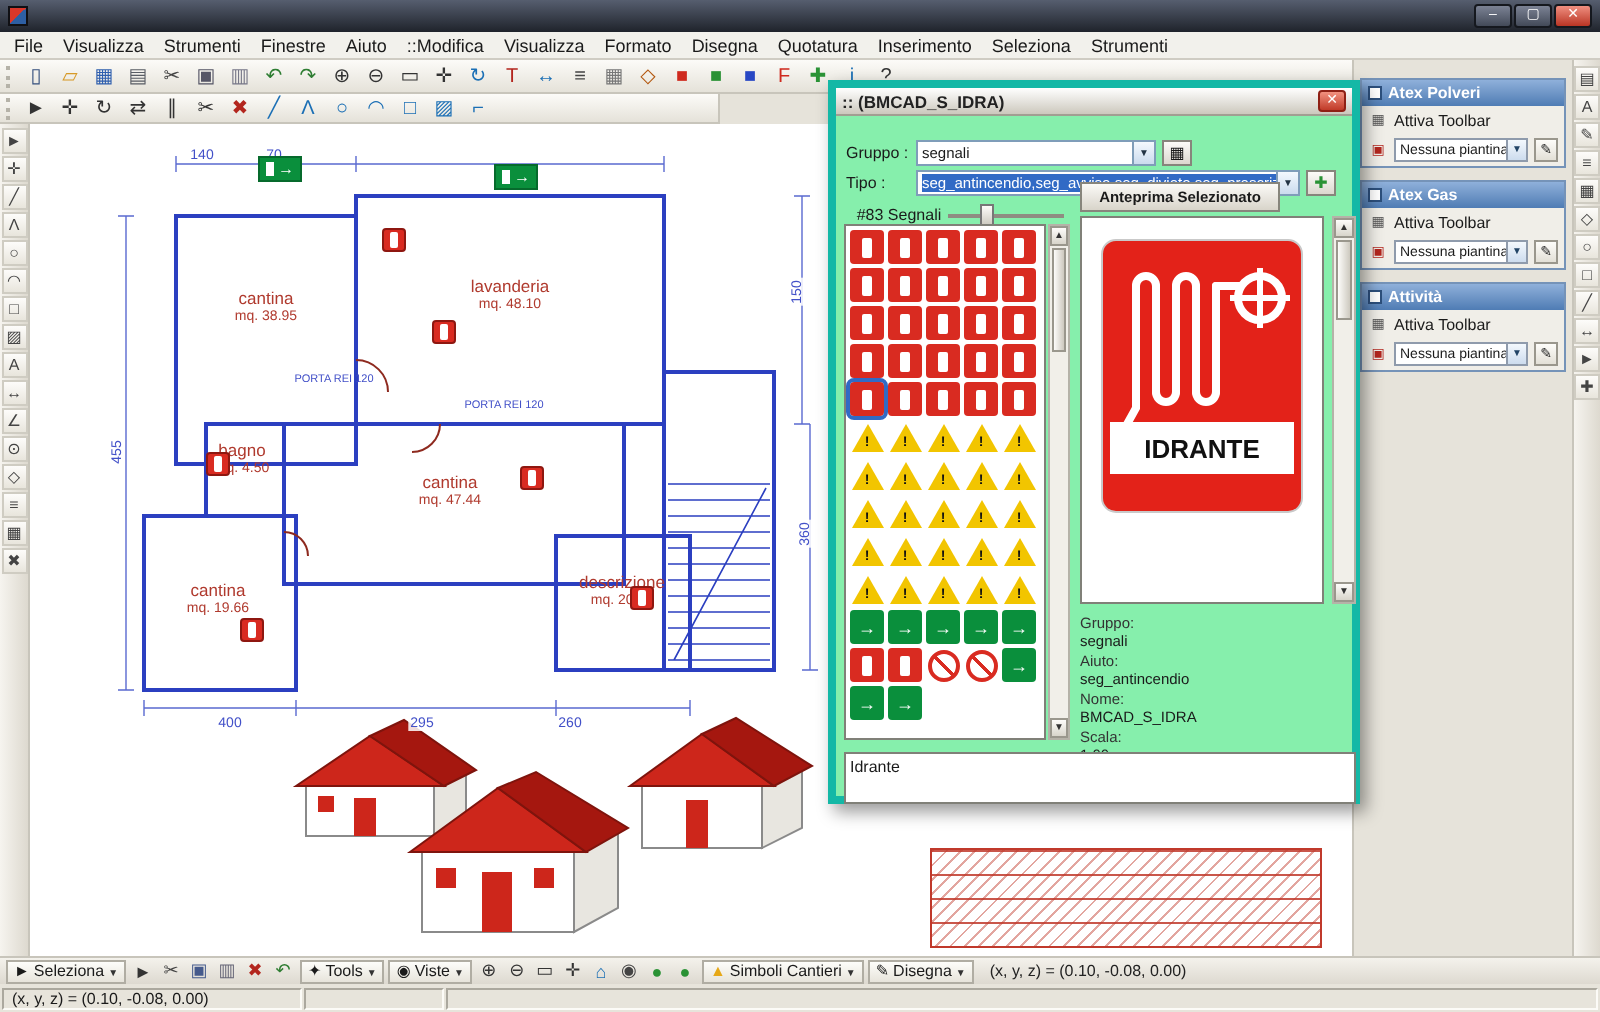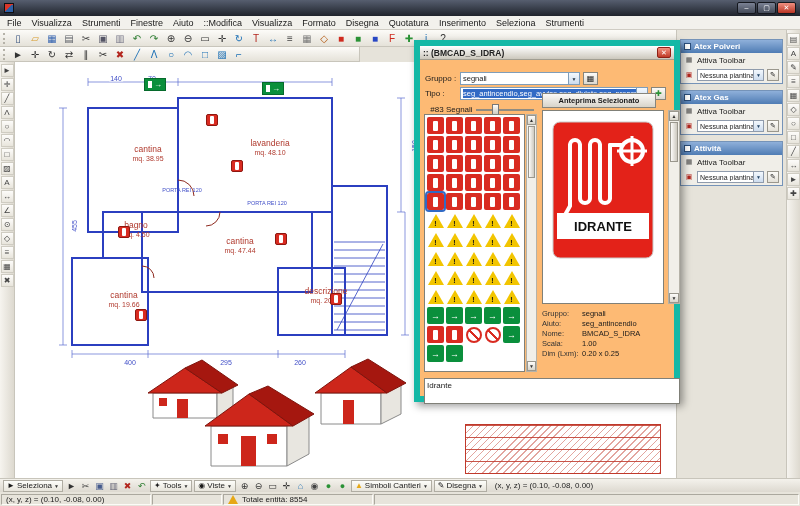--- a/index.html
+++ b/index.html
@@ -25,21 +25,21 @@
 #toolbar2{left:0;top:47px;width:360px;height:15px;border-right:1px solid #c8c5bb;}
 .grip{width:3px;height:11px;border-left:2px dotted #b5b2a8;margin-right:3px;}
 .tbi{width:16px;height:14px;display:flex;align-items:center;justify-content:center;font-size:10px;border-radius:2px;}
 .lsi{width:13px;height:13px;font-size:8px;color:#444;display:flex;align-items:center;justify-content:center;background:linear-gradient(#fdfcfa,#e8e5dc);border:1px solid #cfccc2;}
 #left-strip{position:absolute;left:0;top:62px;width:15px;height:416px;background:linear-gradient(90deg,#f6f4ef,#ddd9cf);border-right:1px solid #c8c5bb;display:flex;flex-direction:column;align-items:center;padding-top:2px;gap:1px;z-index:5;}
 #right-strip{position:absolute;right:0;top:30px;width:14px;height:448px;background:linear-gradient(270deg,#ddd9cf,#f6f4ef);border-left:1px solid #c8c5bb;display:flex;flex-direction:column;align-items:center;padding-top:3px;gap:1px;z-index:5;}
 
 
 .canvas{position:absolute;left:15px;top:62px;width:661px;height:416px;background:#fff;}
 .canvas svg{position:absolute;left:0;top:0;}
-.overlay{position:absolute;left:15px;top:0;width:100%;height:100%;pointer-events:none;}
+.overlay{position:absolute;left:0;top:0;width:100%;height:100%;pointer-events:none;}
 .room{position:absolute;color:#b03a2e;font-size:8.5px;text-align:center;transform:translate(-50%,-50%);line-height:1.15;white-space:nowrap;}
 .room .area{font-size:7px;}
 .dim{position:absolute;color:#4250c8;font-size:7px;transform:translate(-50%,-50%);background:rgba(255,255,255,.85);padding:0 1px;white-space:nowrap;}
 .porta{position:absolute;color:#4250c8;font-size:5.5px;transform:translate(-50%,-50%);white-space:nowrap;}
 .psym{position:absolute;width:12px;height:12px;background:#d92b21;border-radius:2px;border:1px solid #8e1710;display:flex;align-items:center;justify-content:center;}
 .psym::after{content:"";width:4px;height:8px;background:#fff;border-radius:1px;}
 .pexit{position:absolute;width:22px;height:13px;background:#0a8f3c;border:1px solid #066a2c;display:flex;align-items:center;justify-content:center;gap:2px;}
 .pexit::before{content:"";width:4px;height:7px;background:#fff;}
 .pexit::after{content:"→";color:#fff;font-size:8px;line-height:1;}
 .hatch{position:absolute;left:450px;top:362px;width:196px;height:50px;border:1px solid #c0392b;background:repeating-linear-gradient(0deg,transparent 0 11px,rgba(192,57,43,.85) 11px 12px),repeating-linear-gradient(135deg,rgba(192,57,43,.45) 0 1px,transparent 1px 5px);}
@@ -65,56 +65,56 @@
 .bb-ic{font-size:8px;}
 .ic-yellow{color:#e6a817;}
 .bb-group{display:flex;gap:1px;}
 .bbi{width:13px;height:12px;display:flex;align-items:center;justify-content:center;font-size:9px;}
 .bb-coords{margin-left:6px;font-size:8px;color:#222;white-space:nowrap;}
 .statusbar{position:absolute;left:0;top:492px;width:800px;height:14px;background:#e7e4db;display:flex;align-items:center;padding:0 1px;gap:1px;z-index:40;}
 .sb-seg{height:11px;border:1px solid;border-color:#aba89e #fcfbf7 #fcfbf7 #aba89e;display:flex;align-items:center;padding:0 4px;font-size:8px;white-space:nowrap;overflow:hidden;}
 .warn-icon{width:0;height:0;border-left:5px solid transparent;border-right:5px solid transparent;border-bottom:9px solid #e6a817;margin-right:4px;}
 
 
-.dialog{position:absolute;left:414px;top:40px;width:266px;height:362px;background:#fdba74;border:6px solid #14b8a6;box-shadow:3px 4px 8px rgba(0,0,0,.4);z-index:60;}
+.dialog{position:absolute;left:414px;top:40px;width:266px;height:362px;background:#86efac;border:4px solid #14b8a6;box-shadow:3px 4px 8px rgba(0,0,0,.4);z-index:60;}
 .dlg-title{height:14px;background:linear-gradient(#ffffff,#ccc8bd);border-bottom:1px solid #a19e92;display:flex;align-items:center;padding:0 3px;font-size:8.5px;font-weight:bold;color:#222;}
 .dlg-close{margin-left:auto;width:14px;height:11px;background:linear-gradient(#f2917f,#c03a28);border:1px solid #8e2015;color:#fff;font-size:7px;line-height:9px;text-align:center;border-radius:2px;}
 .dlg-close::before{content:"✕";}
 .dlg-row{position:absolute;display:flex;align-items:center;gap:3px;font-size:8px;height:29px;}
 .dlg-label{width:32px;flex:0 0 auto;}
 .combo{height:13px;background:#fff;border:1px solid #7f9db9;display:flex;align-items:center;font-size:7.5px;padding-left:2px;overflow:hidden;}
 .combo .val{white-space:nowrap;overflow:hidden;}
 .combo.sel .val{background:#316ac5;color:#fff;}
 .combo .arrow{margin-left:auto;flex:0 0 11px;height:100%;background:linear-gradient(#f4f9fe,#cbdbee);border-left:1px solid #7f9db9;display:flex;align-items:center;justify-content:center;color:#234;}
 .combo .arrow::before{content:"▼";font-size:5px;}
 .sbtn{width:15px;height:13px;border:1px solid #87857c;background:linear-gradient(#fcfbf8,#dcd8cf);display:flex;align-items:center;justify-content:center;font-size:8px;flex:0 0 auto;}
 .slider{position:relative;width:58px;height:13px;flex:0 0 auto;}
 .slider .track{position:absolute;left:0;right:0;top:6px;height:2px;background:#b5b2a8;border:1px solid #8f8c82;}
 .slider .thumb{position:absolute;left:28%;top:1px;width:7px;height:11px;background:linear-gradient(#fdfcf9,#cfccc2);border:1px solid #777;}
-.preview-head{position:absolute;left:122px;top:47px;width:114px;height:15px;border:1px solid #87857c;background:linear-gradient(#fbfaf7,#d8d4ca);display:flex;align-items:center;justify-content:center;font-size:7.5px;font-weight:bold;}
+.preview-head{position:absolute;left:122px;top:47px;width:100px;height:15px;border:1px solid #87857c;background:linear-gradient(#fbfaf7,#d8d4ca);display:flex;align-items:center;justify-content:center;font-size:7.5px;font-weight:bold;}
 .sym-grid{position:absolute;left:4px;top:68px;width:101px;height:258px;background:#fff;border:1px solid #808078;display:flex;flex-wrap:wrap;align-content:flex-start;padding:1px;overflow:hidden;}
 .sym{width:17px;height:17px;margin:1px;display:flex;align-items:center;justify-content:center;position:relative;}
 .sym.r,.sym.rs{background:#d92b21;border-radius:2px;}
 .sym.rs{outline:2px solid #316ac5;}
 .sym.r::after,.sym.rs::after{content:"";width:5px;height:10px;background:#fff;border-radius:1px;}
 .sym.y::before{content:"";width:0;height:0;border-left:8px solid transparent;border-right:8px solid transparent;border-bottom:14px solid #f2c500;}
 .sym.y::after{content:"!";position:absolute;bottom:2px;left:50%;transform:translateX(-50%);font-size:7px;font-weight:bold;color:#111;}
 .sym.g{background:#0a8f3c;border-radius:2px;}
 .sym.g::after{content:"→";color:#fff;font-size:9px;}
 .sym.d::after{content:"";width:12px;height:12px;border:2px solid #d92b21;border-radius:50%;background:linear-gradient(45deg,transparent 44%,#d92b21 44% 56%,transparent 56%);}
 .vscroll{position:absolute;background:#f1efe9;border:1px solid #b5b2a8;}
 .vs-btn{position:absolute;left:0;right:0;height:10px;background:linear-gradient(#fdfcfa,#d8d5cb);border:1px solid #9a978d;font-size:5px;text-align:center;line-height:9px;color:#333;}
 .vs-btn.up{top:0;} .vs-btn.up::before{content:"▲";}
 .vs-btn.down{bottom:0;} .vs-btn.down::before{content:"▼";}
 .vs-thumb{position:absolute;left:1px;right:1px;background:linear-gradient(90deg,#fdfcfa,#cdc9bf);border:1px solid #9a978d;}
 #grid-scroll{left:106px;top:68px;width:11px;height:258px;}
 #right-scroll{left:248px;top:64px;width:12px;height:194px;}
 .preview-panel{position:absolute;left:122px;top:64px;width:122px;height:194px;background:#fff;border:1px solid #808078;display:flex;justify-content:center;padding-top:10px;}
 .info-block{position:absolute;left:122px;top:263px;width:130px;font-size:7.5px;}
-.info-row{display:flex;margin-bottom:1px;}
+.info-row{display:flex;margin-bottom:1px;flex-direction:column;}
 .info-label{width:40px;color:#333;flex:0 0 auto;}
 .desc-box{position:absolute;left:4px;top:332px;width:256px;height:26px;background:#fff;border:1px solid #808078;font-size:8px;padding:2px;}
 </style>
 </head>
 <body>
 
 <div class="titlebar">
   <div class="app-icon"></div>
   <div class="win-btns">
     <div class="win-btn min"></div>
@@ -581,18 +581,14 @@
     <span class="bb-ic">✎</span>
     <span>Disegna</span>
       <span class="car"></span>
   </div>
   <div class="bb-coords">(x, y, z) = (0.10, -0.08, 0.00)</div>
 </div>
 
 <div class="statusbar">
   <div class="sb-seg" style="width:150px">(x, y, z) = (0.10, -0.08, 0.00)</div>
   <div class="sb-seg" style="width:70px"></div>
-  <div class="sb-seg" style="width:150px">
-    <span class="warn-icon"></span>
-    <span>Totale entità: 8554</span>
-  </div>
   <div class="sb-seg" style="flex:1"></div>
 </div>
 
 </body></html>

